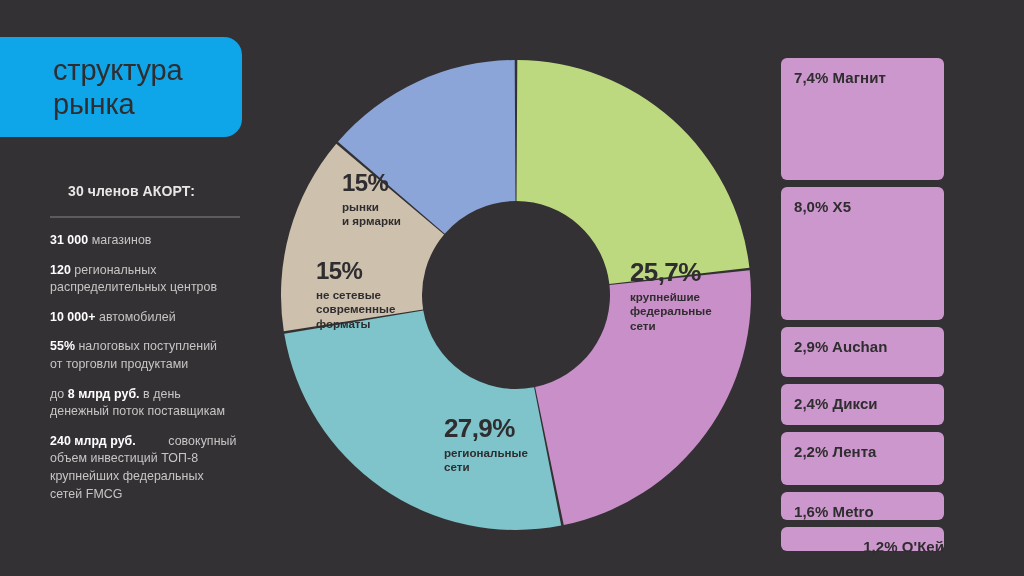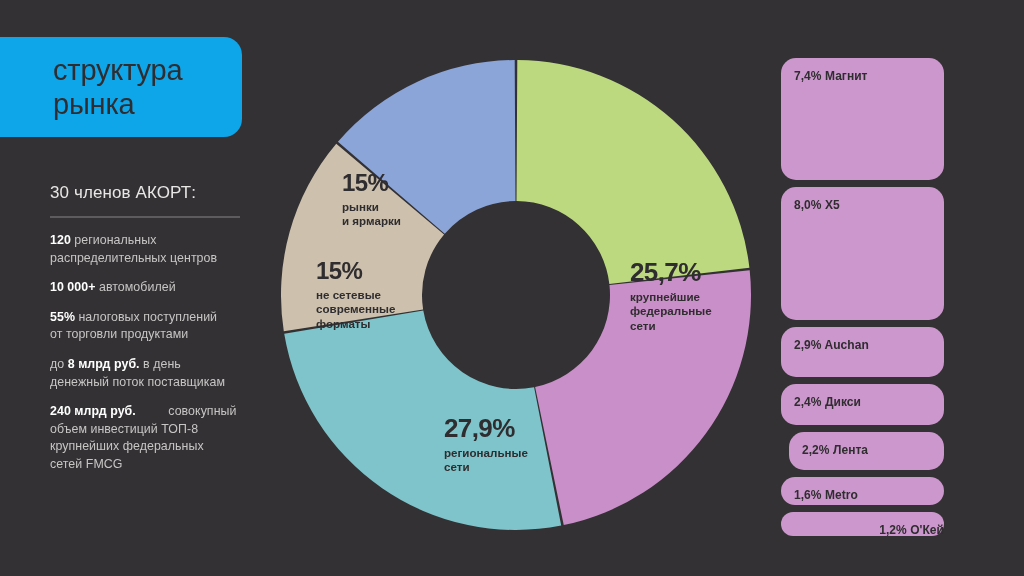--- a/index.html
+++ b/index.html
@@ -26,24 +26,24 @@
     font-size:29px;
     line-height:1.18;
     font-weight:400;
     color:#2f2d2f;
     letter-spacing:-0.2px;
     white-space:pre-line;
   }
 
   #members-heading{
     position:absolute;
-    left:50px; top:183px;
-    font-size:17px;
+    left:68px; top:183px;
+    font-size:14px;
     color:#e9e7e6;
-    font-weight:400;
+    font-weight:700;
     letter-spacing:0.1px;
   }
   #members-rule{
     position:absolute;
     left:50px; top:216px;
     width:190px; height:2px;
     background:#5d5b5d;
   }
 
   #facts{
@@ -97,40 +97,41 @@
   #label-markets{    left:61px;  top:111px; }
 
   
   #legend{
     position:absolute;
     left:781px; top:58px;
     width:163px;
   }
   .legend-box{
     background:#cb97cc;
-    border-radius:15px;
+    border-radius:6px;
     color:#2f2d2f;
-    font-size:12px;
+    font-size:15px;
     font-weight:700;
     padding:11px 0 8px 13px;
     margin-bottom:7px;
     letter-spacing:0.05px;
   }
 </style>
 </head>
 <body>
 
 <div id="title-tag">
   <div id="title-text">структура
 рынка</div>
 </div>
 
 <div id="members-heading">30 членов АКОРТ:</div>
 <div id="members-rule"></div>
 <div id="facts">
+    <div class="fact"><b>31 000</b><span style="white-space: pre-line;"> магазинов</span></div>
     <div class="fact"><b>120</b><span style="white-space: pre-line;"> региональных
 распределительных центров</span></div>
     <div class="fact"><b>10 000+</b><span style="white-space: pre-line;"> автомобилей</span></div>
     <div class="fact"><b>55%</b><span style="white-space: pre-line;"> налоговых поступлений
 от торговли продуктами</span></div>
     <div class="fact">до <b>8 млрд руб.</b><span style="white-space: pre-line;"> в день
 денежный поток поставщикам</span></div>
     <div class="fact"><b>240 млрд руб.</b><span style="white-space: pre-line; margin-left: 29px;"> совокупный
 объем инвестиций ТОП-8
 крупнейших федеральных
@@ -179,16 +180,16 @@
     <span class="seg-sub">рынки
 и ярмарки</span>
   </div>
 </div>
 
 <div id="legend">
     <div class="legend-box" style="height: 122px;"><span>7,4% Магнит</span></div>
     <div class="legend-box" style="height: 133px;"><span>8,0% X5</span></div>
     <div class="legend-box" style="height: 50px;"><span>2,9% Auchan</span></div>
     <div class="legend-box" style="height: 41px;"><span>2,4% Дикси</span></div>
-    <div class="legend-box" style="height: 38px; margin-left: 8px;"><span>2,2% Лента</span></div>
+    <div class="legend-box" style="height: 53px;"><span>2,2% Лента</span></div>
     <div class="legend-box" style="height: 28px;"><span>1,6% Metro</span></div>
     <div class="legend-box" style="height: 24px; text-align: right;"><span>1,2% O'Кей</span></div>
   </div>
 
 </body></html>

